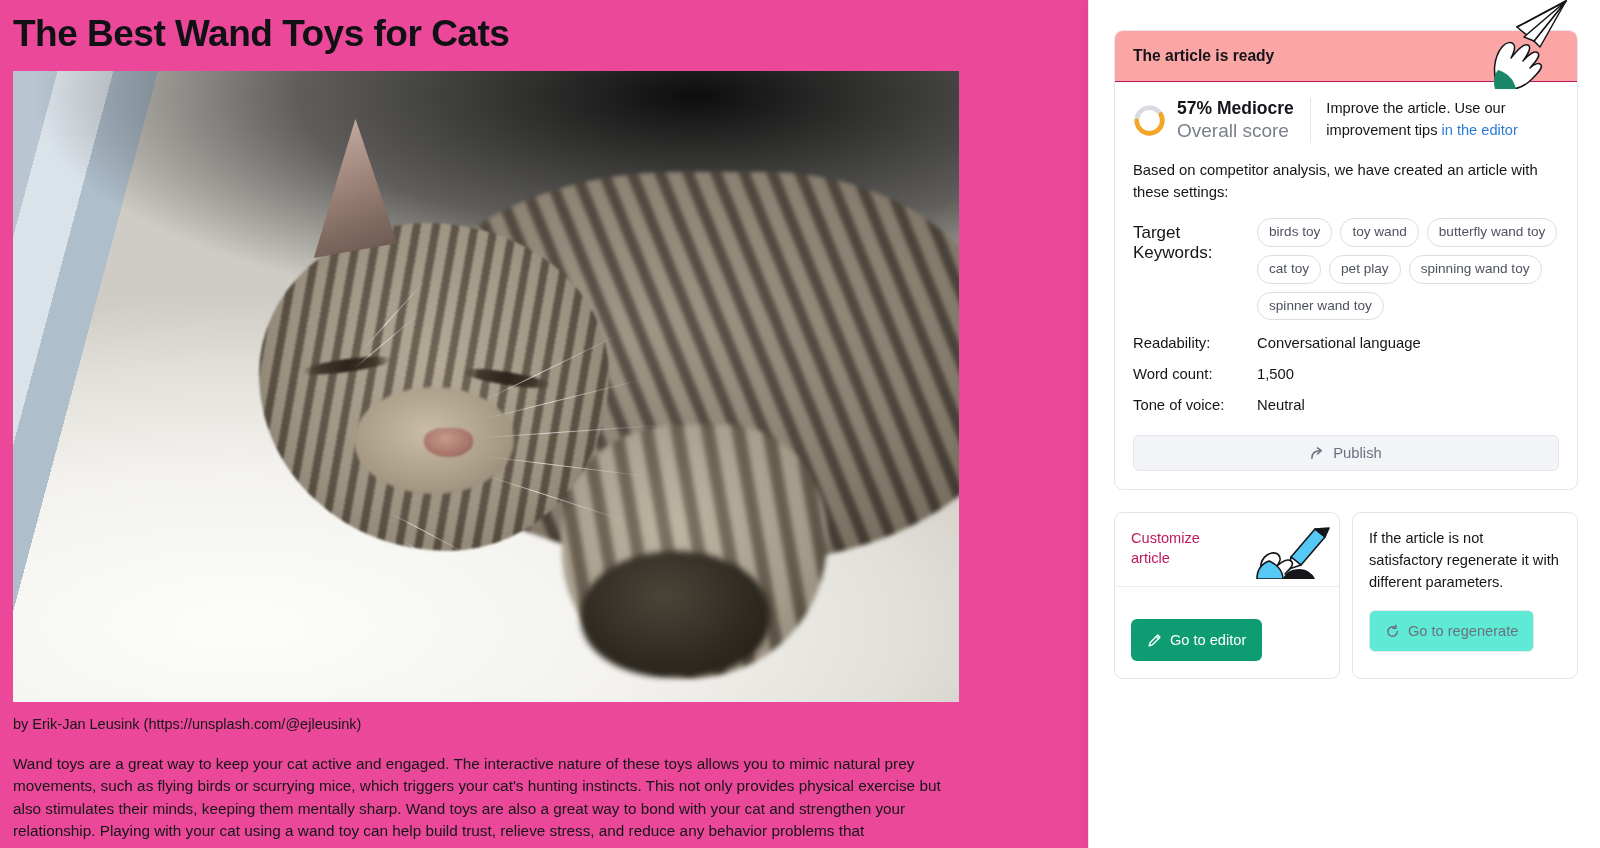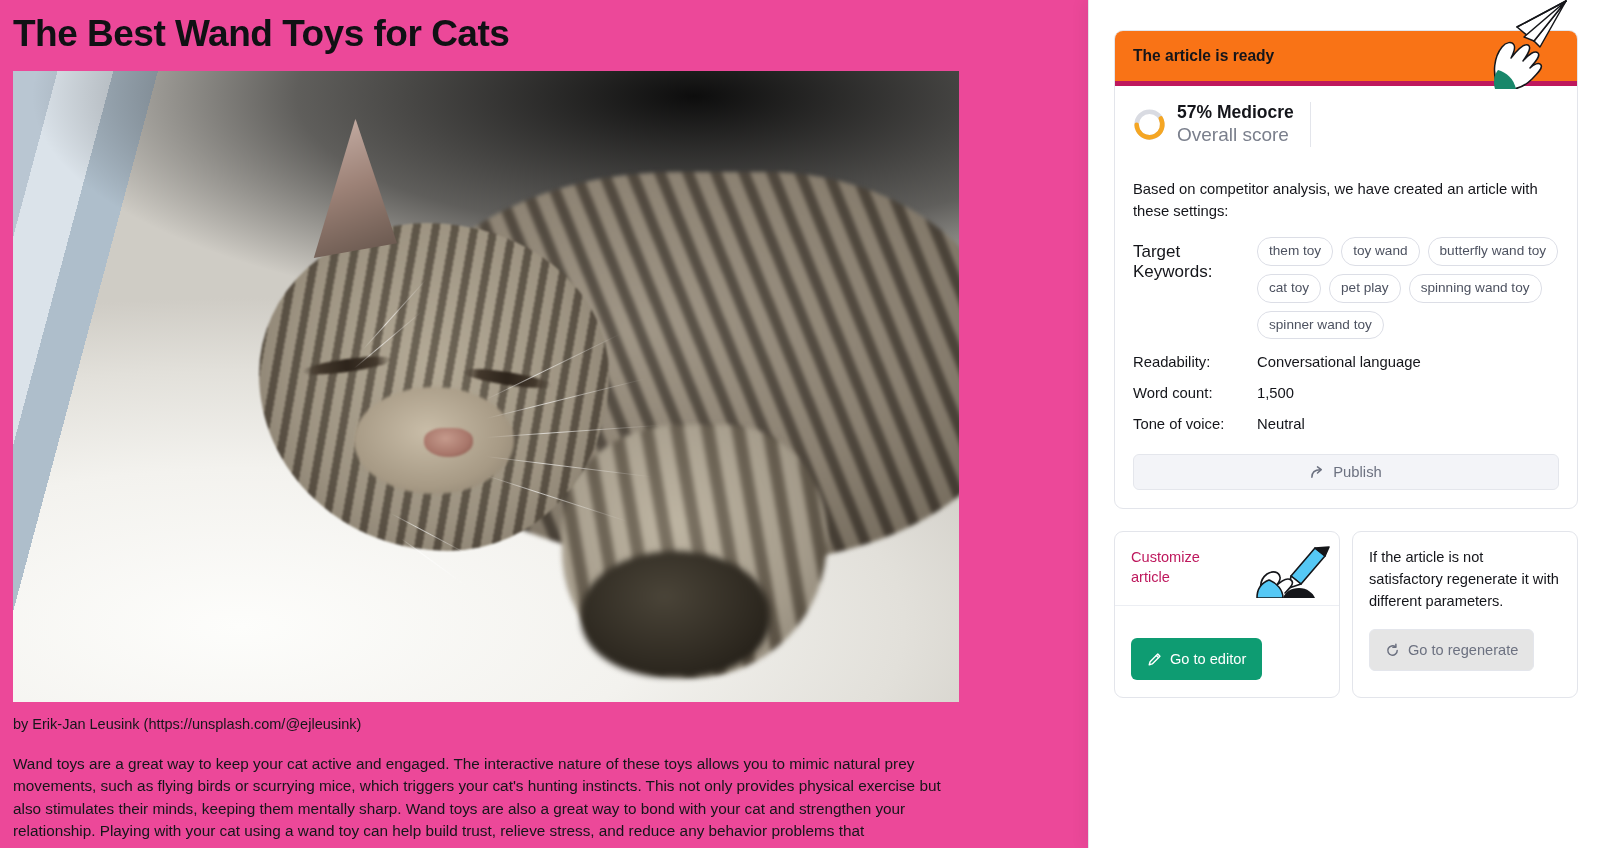--- a/index.html
+++ b/index.html
@@ -174,22 +174,22 @@
     z-index: 5;
   }
   .card {
     background: #ffffff;
     border: 1px solid #e3e5eb;
     border-radius: 9px;
     overflow: hidden;
     position: relative;
   }
   .card-head {
-    background: #f97316;
-    border-bottom: 5px solid #be185d;
+    background: #fca5a5;
+    border-bottom: 1px solid #be185d;
     padding: 16px 18px;
     font-size: 15.6px;
     font-weight: bold;
     color: #14151a;
   }
   .card-body { padding: 16px 18px 18px 18px; }
 
   .score-row { display: flex; align-items: flex-start; gap: 0; }
   .score-left { display: flex; align-items: center; gap: 11px; padding-right: 16px; }
   .donut { width: 33px; height: 33px; flex: 0 0 33px; }
@@ -198,21 +198,21 @@
   }
   .score-label-sm { font-size: 19px; color: #7a7f8c; line-height: 1.3; }
   .score-divider { width: 1px; background: #e3e5eb; align-self: stretch; }
   .score-right {
     padding-left: 16px;
     font-size: 14.6px; color: #14151a; line-height: 1.48;
   }
   .link { color: #2b7cd3; cursor: pointer; }
 
   .intro {
-    font-size: 14.8px; color: #14151a; line-height: 1.48; margin-top: 32px;
+    font-size: 14.8px; color: #14151a; line-height: 1.48; margin-top: 17px;
   }
   .kw-block { display: flex; margin-top: 14px; }
   .kw-label { font-size: 17px; color: #14151a; flex: 0 0 124px; padding-top: 5px; }
   .kw-pills { display: flex; flex-wrap: wrap; gap: 8px 8px; flex: 1; }
   .pill {
     border: 1px solid #dcdee6;
     border-radius: 14px;
     padding: 4px 11px;
     font-size: 13.6px;
     color: #4d5260;
@@ -264,21 +264,21 @@
     height: 42px;
     border-radius: 6px;
     display: inline-flex; align-items: center; justify-content: center; gap: 8px;
     padding: 0 15px;
     font-size: 14.6px;
     font-family: "Liberation Sans", sans-serif;
     cursor: pointer;
     border: 1px solid transparent;
   }
   .mini-btn.primary { background: #0e9c72; color: #ffffff; }
-  .mini-btn.ghost { background: #e5e5e5; border-color: #e4e6ec; color: #6c7180; text-align: right; }
+  .mini-btn.ghost { background: #5eead4; border-color: #e4e6ec; color: #6c7180; text-align: right; }
   .ico { display: inline-block; line-height: 0; }
 </style>
 </head>
 <body>
 
 <div class="app">
 
   <div class="article-pane">
 
     <h1 class="article-title">The Best Wand Toys for Cats</h1>
@@ -340,28 +340,31 @@
             <svg class="donut" viewBox="0 0 36 36">
               <circle cx="18" cy="18" r="14" fill="none" stroke="#d9dbe2" stroke-width="5"></circle>
               <circle id="donut-arc" cx="18" cy="18" r="14" fill="none" stroke="#f5a623" stroke-width="5" stroke-linecap="round" transform="rotate(-28 18 18)" stroke-dasharray="50.14 37.82"></circle>
             </svg>
             <div>
               <div class="score-label-big">57% Mediocre</div>
               <div class="score-label-sm">Overall score</div>
             </div>
           </div>
           <div class="score-divider"></div>
+          <div class="score-right">
+            <span>Improve the article. Use our improvement tips </span><a class="link">in the editor</a>
+          </div>
         </div>
 
         <div class="intro">Based on competitor analysis, we have created an article with these settings:</div>
 
         <div class="kw-block">
           <div class="kw-label">Target Keywords:</div>
           <div class="kw-pills" id="kw-pills">
-              <span class="pill">them toy</span>
+              <span class="pill">birds toy</span>
               <span class="pill">toy wand</span>
               <span class="pill">butterfly wand toy</span>
               <span class="pill">cat toy</span>
               <span class="pill">pet play</span>
               <span class="pill">spinning wand toy</span>
               <span class="pill">spinner wand toy</span>
             </div>
         </div>
 
         <div id="settings-rows">

